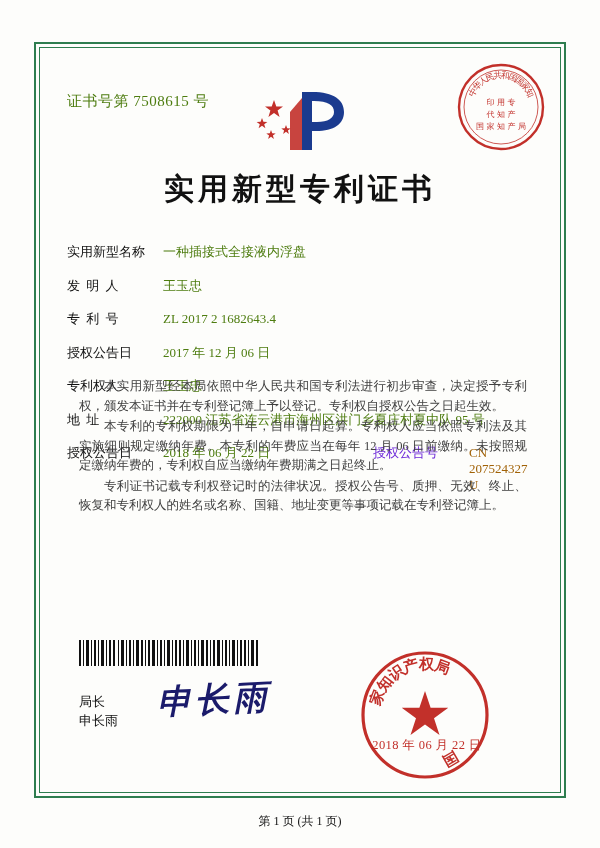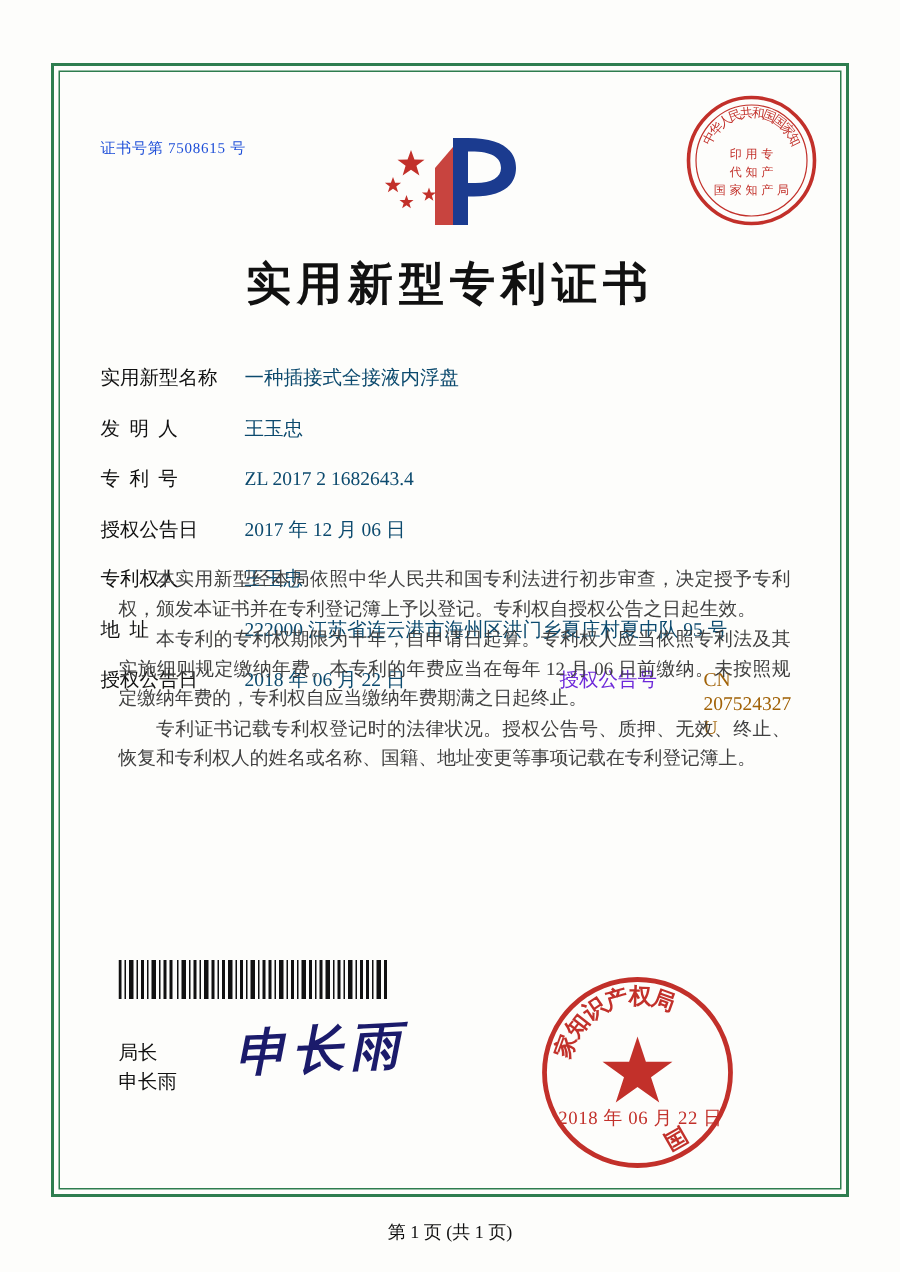--- a/index.html
+++ b/index.html
@@ -44,23 +44,23 @@
     left: 39px;
     top: 47px;
     width: 522px;
     height: 746px;
   }
   
   .cert-no {
     position: absolute;
     left: 28px;
     top: 45px;
-    font-size: 10px;
+    font-size: 15px;
     letter-spacing: 0.5px;
-    color: #1d4ed8;
+    color: #4d7c0f;
   }
   
   .logo {
     position: absolute;
     left: 50%;
     top: 35px;
     transform: translateX(-50%);
     width: 120px;
     height: 78px;
   }
@@ -103,21 +103,21 @@
     flex: 0 0 auto;
     width: 96px;
     letter-spacing: 0px;
     color: #111;
   }
   .field-label.wide {
     letter-spacing: 1.5px;
   }
   .field-value {
     flex: 1 1 auto;
-    color: #0c4a6e;
+    color: #4d7c0f;
     font-size: 13px;
   }
   .field-row.two-col .field-value {
     flex: 0 0 210px;
   }
   .field-row.two-col .field-label2 {
     flex: 0 0 auto;
     width: 96px;
     color: #6d28d9;
   }

